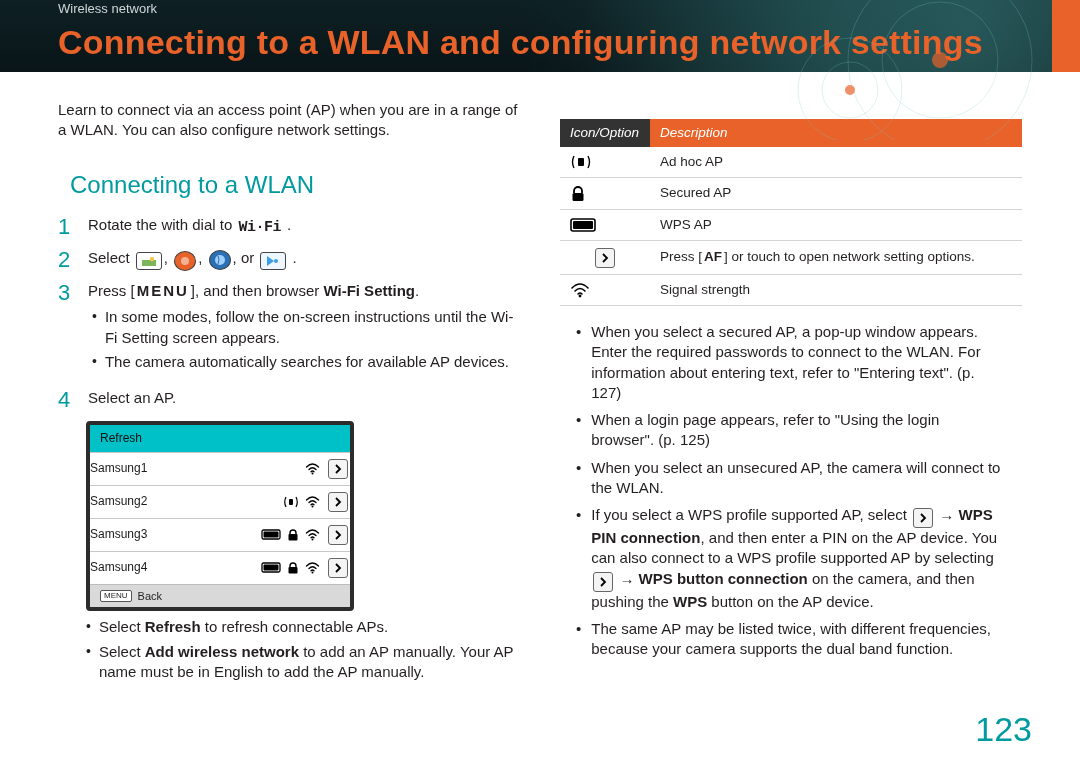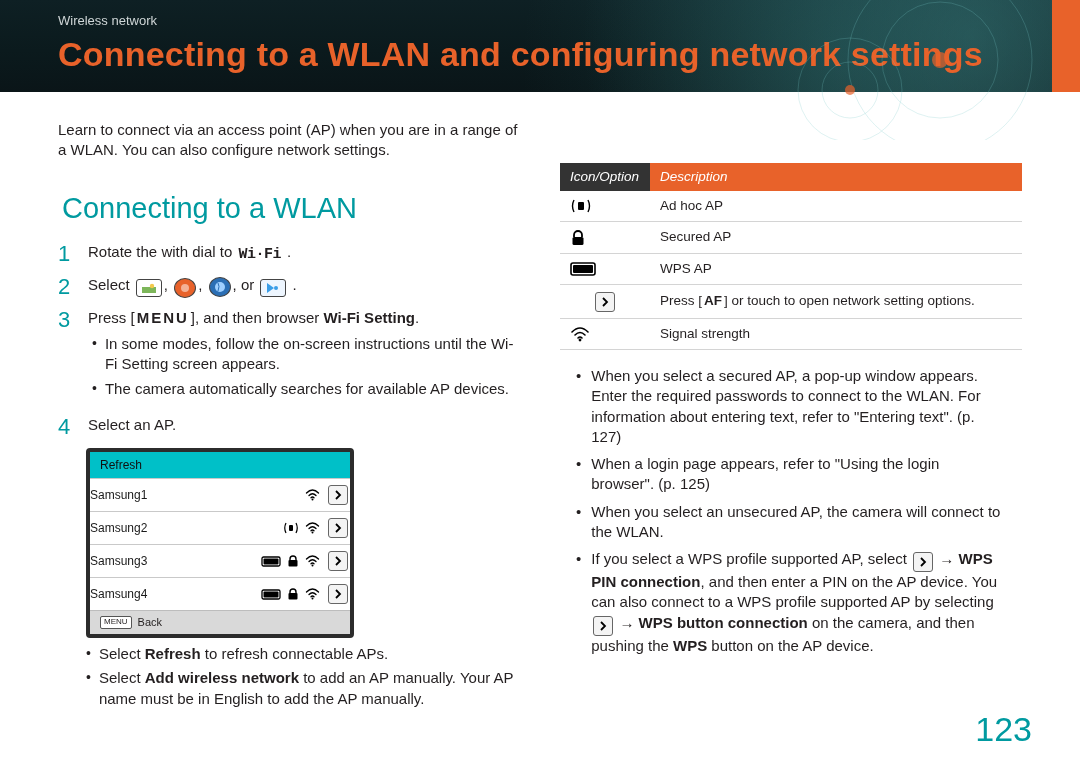--- a/index.html
+++ b/index.html
@@ -15,54 +15,53 @@
     font-family:"Segoe UI",Arial,Helvetica,sans-serif;
     color:var(--text);
     background:#fff;
     position:relative;
     font-size:15px;
     line-height:1.35;
     overflow:hidden;
   }
   
   .banner{
-    height:92px;
+    height:72px;
     background:
       radial-gradient(circle at 90% 40%,rgba(80,170,170,.35) 0 1px,transparent 40%),
       radial-gradient(circle at 78% 70%,rgba(40,110,110,.3) 0 1px,transparent 38%),
       linear-gradient(180deg,#0e2024 0%,#0b1a1d 55%,#0a1518 100%);
     position:relative;
     color:#fff;
-    padding:12px 0 0 58px;
+    padding:0 0 0 58px;
     box-sizing:border-box;
   }
   .banner::after{
     content:"";
     position:absolute;right:0;top:0;bottom:0;width:28px;
     background:var(--accent-orange);
   }
   .banner .decor{
     position:absolute;right:20px;top:-10px;width:420px;height:150px;opacity:.7;
     pointer-events:none;
   }
   .breadcrumb{font-size:13px;color:#cfd6d7;margin-bottom:2px}
   .page-title{
     font-size:34px;font-weight:700;color:var(--accent-orange);
     letter-spacing:.2px;
   }
   
   .cols{
     display:flex;gap:40px;
     padding:28px 58px 0 58px;
-    align-items:center;
   }
   .col{flex:1;min-width:0}
   .intro{margin:0 0 28px 0}
   .section-title{
-    color:var(--teal-dark);font-size:29px;font-weight:400;margin:12px 0 14px 4px;
+    color:var(--teal-dark);font-size:24px;font-weight:400;margin:12px 0 14px 12px;
   }
   
   .step{display:flex;gap:10px;margin:10px 0}
   .step-num{
     font-size:22px;font-weight:400;color:var(--teal-dark);width:20px;flex:none;
     font-family:"Segoe UI",Arial,sans-serif;line-height:1.05;
   }
   .step-body{flex:1}
   .step-body p{margin:0}
   ul.sub{margin:6px 0 6px 4px;padding:0;list-style:none}
@@ -108,21 +107,21 @@
   .ap-icons{display:flex;gap:6px;align-items:center}
   .ap-footer{
     background:#d9d9d9;border-top:1px solid #bdbdbd;
     display:flex;align-items:center;gap:6px;padding:4px 10px;font-size:11px;
   }
   .ap-footer .mlab{
     border:1px solid #555;padding:0 3px;font-size:8px;border-radius:2px;background:#fff;
   }
   
   .desc-table{
-    width:100%;border-collapse:collapse;font-size:13.5px;margin-bottom:12px;
+    width:100%;border-collapse:collapse;font-size:13.5px;margin-bottom:12px;margin-top:19px;
   }
   .desc-table th{
     color:#fff;font-weight:400;text-align:left;padding:5px 10px;font-style:italic;
   }
   .desc-table th:first-child{background:#333}
   .desc-table th:last-child{background:var(--accent-orange)}
   .desc-table td{border-bottom:1px solid #d4d4d4;padding:6px 10px;text-align:left;vertical-align:middle}
   .desc-table td:first-child{width:70px;text-align:center}
   
   ul.bul{margin:16px;padding:0;list-style:none}
@@ -439,17 +438,20 @@
               <svg viewBox="0 0 10 10">
                 <path d="M3 1l4 4-4 4" stroke="#000" fill="none" stroke-width="1.8"></path>
               </svg>
             </span><span> → </span><b>WPS PIN connection</b><span>, and then enter a PIN on the AP device. You can also connect to a WPS profile supported AP by selecting </span><span class="chev">
               <svg viewBox="0 0 10 10">
                 <path d="M3 1l4 4-4 4" stroke="#000" fill="none" stroke-width="1.8"></path>
               </svg>
             </span><span> → </span><b>WPS button connection</b><span> on the camera, and then pushing the </span><b>WPS</b><span> button on the AP device.</span>
       </span>
         </li>
+      <li>
+          <span>The same AP may be listed twice, with different frequencies, because your camera supports the dual band function.</span>
+        </li>
     </ul>
   </div>
 </div>
 
 <div class="page-num">123</div>
 
 </body></html>

